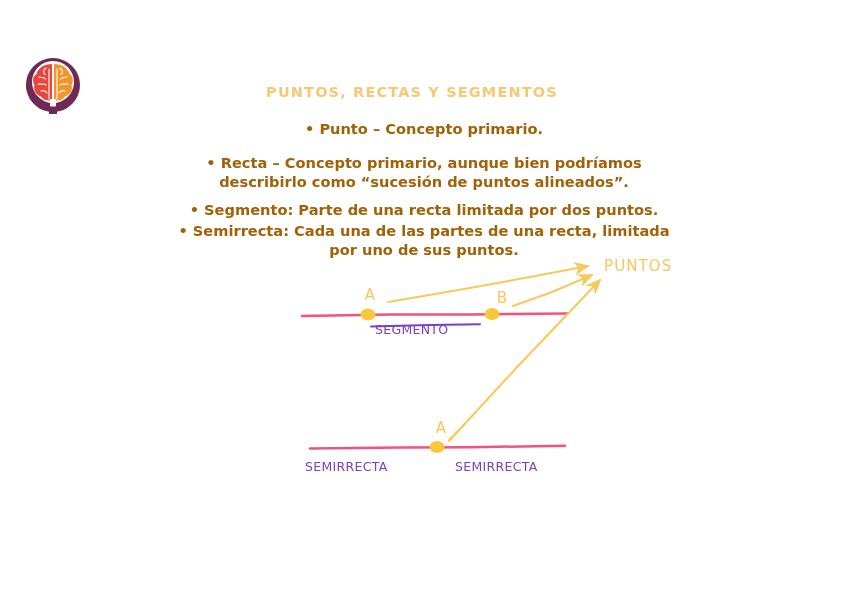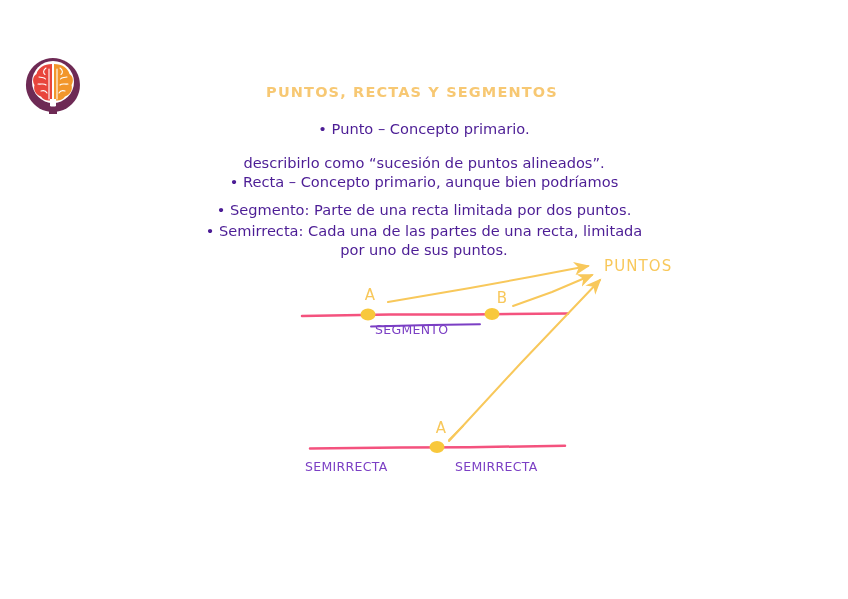--- a/index.html
+++ b/index.html
@@ -40,23 +40,23 @@
     font-weight: bold;
     letter-spacing: 1.15px;
     transform: translateX(-12px);
   }
 
   
   .bullets {
     position: absolute;
     left: 0;
     width: 848px;
-    color: #4c1d95;
-    font-family: "DejaVu Sans", sans-serif;
-    font-weight: normal;
+    color: #a16207;
+    font-family: "DejaVu Sans", sans-serif;
+    font-weight: bold;
     font-size: 14.6px;
     line-height: 19px;
     text-align: center;
   }
   #bullet-1 { top: 119px; }
   #bullet-2 { top: 153px; }
   #bullet-3 { top: 200px; }
   #bullet-4 { top: 221px; }
 
   .bullets .line {
@@ -131,22 +131,22 @@
     <path d="M26.5 43 L26.5 50 L31.5 50 L31.5 43" fill="#ffffff" stroke="#ffffff" stroke-width="1"></path>
   </svg>
 
   <div id="title">PUNTOS, RECTAS Y SEGMENTOS</div>
 
   <div class="bullets" id="bullet-1">
     <span class="line">• Punto – Concepto primario.</span>
   </div>
 
   <div class="bullets" id="bullet-2">
+    <span class="line">• Recta – Concepto primario, aunque bien podríamos</span>
     <span class="line">describirlo como “sucesión de puntos alineados”.</span>
-    <span class="line">• Recta – Concepto primario, aunque bien podríamos</span>
   </div>
 
   <div class="bullets" id="bullet-4">
     <span class="line">• Semirrecta: Cada una de las partes de una recta, limitada</span>
     <span class="line">por uno de sus puntos.</span>
   </div>
 
   <div class="bullets" id="bullet-3">
     <span class="line">• Segmento: Parte de una recta limitada por dos puntos.</span>
   </div>

